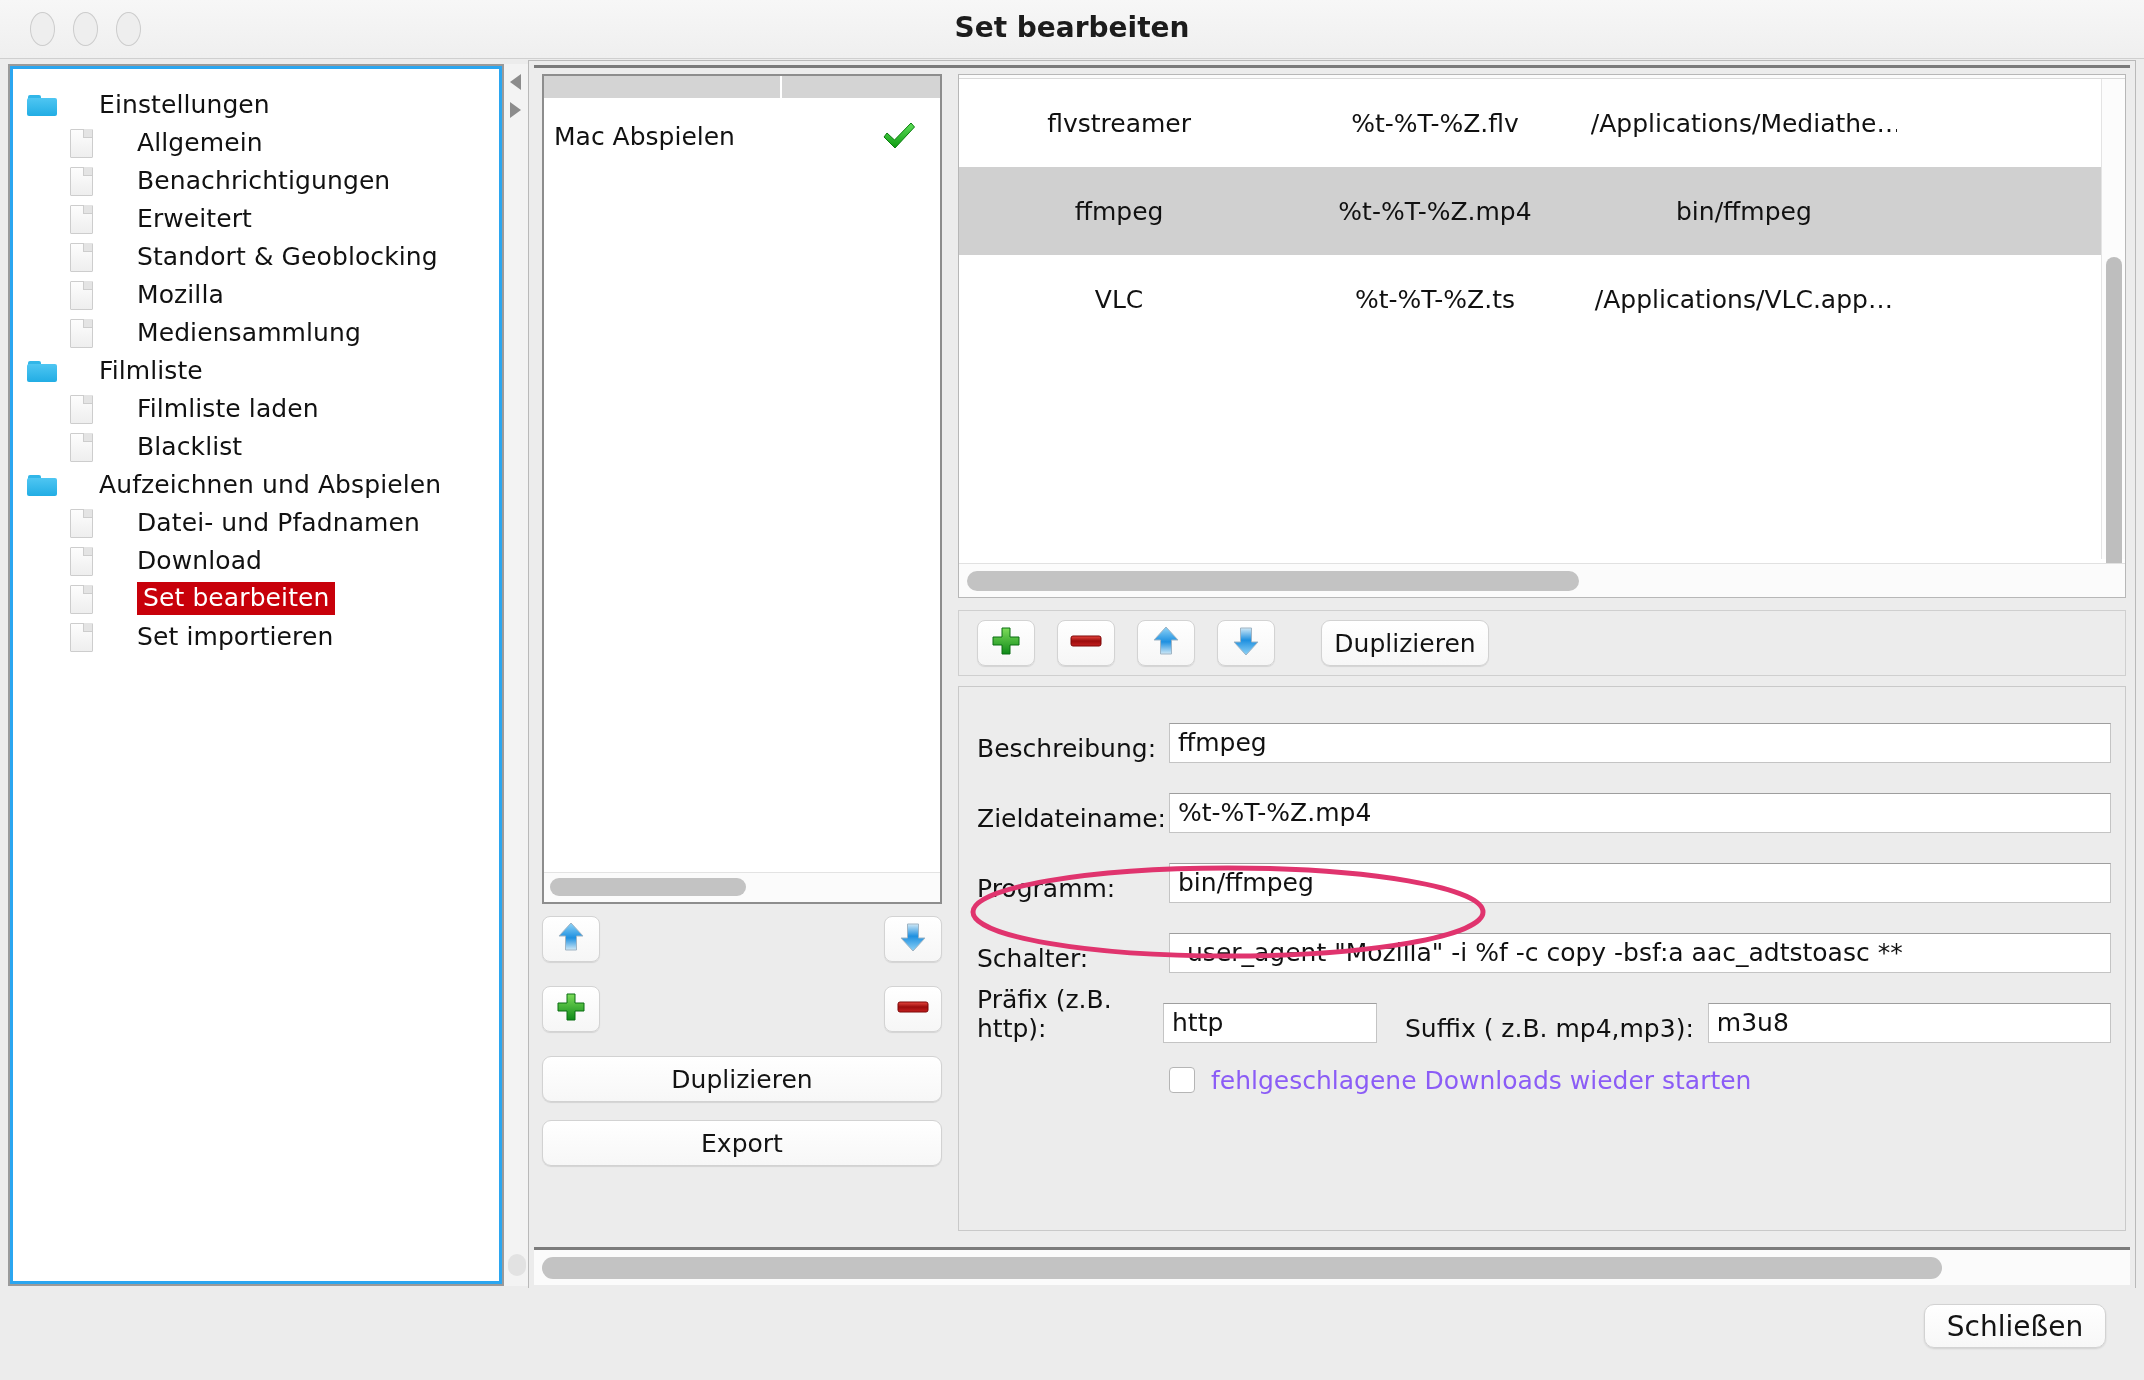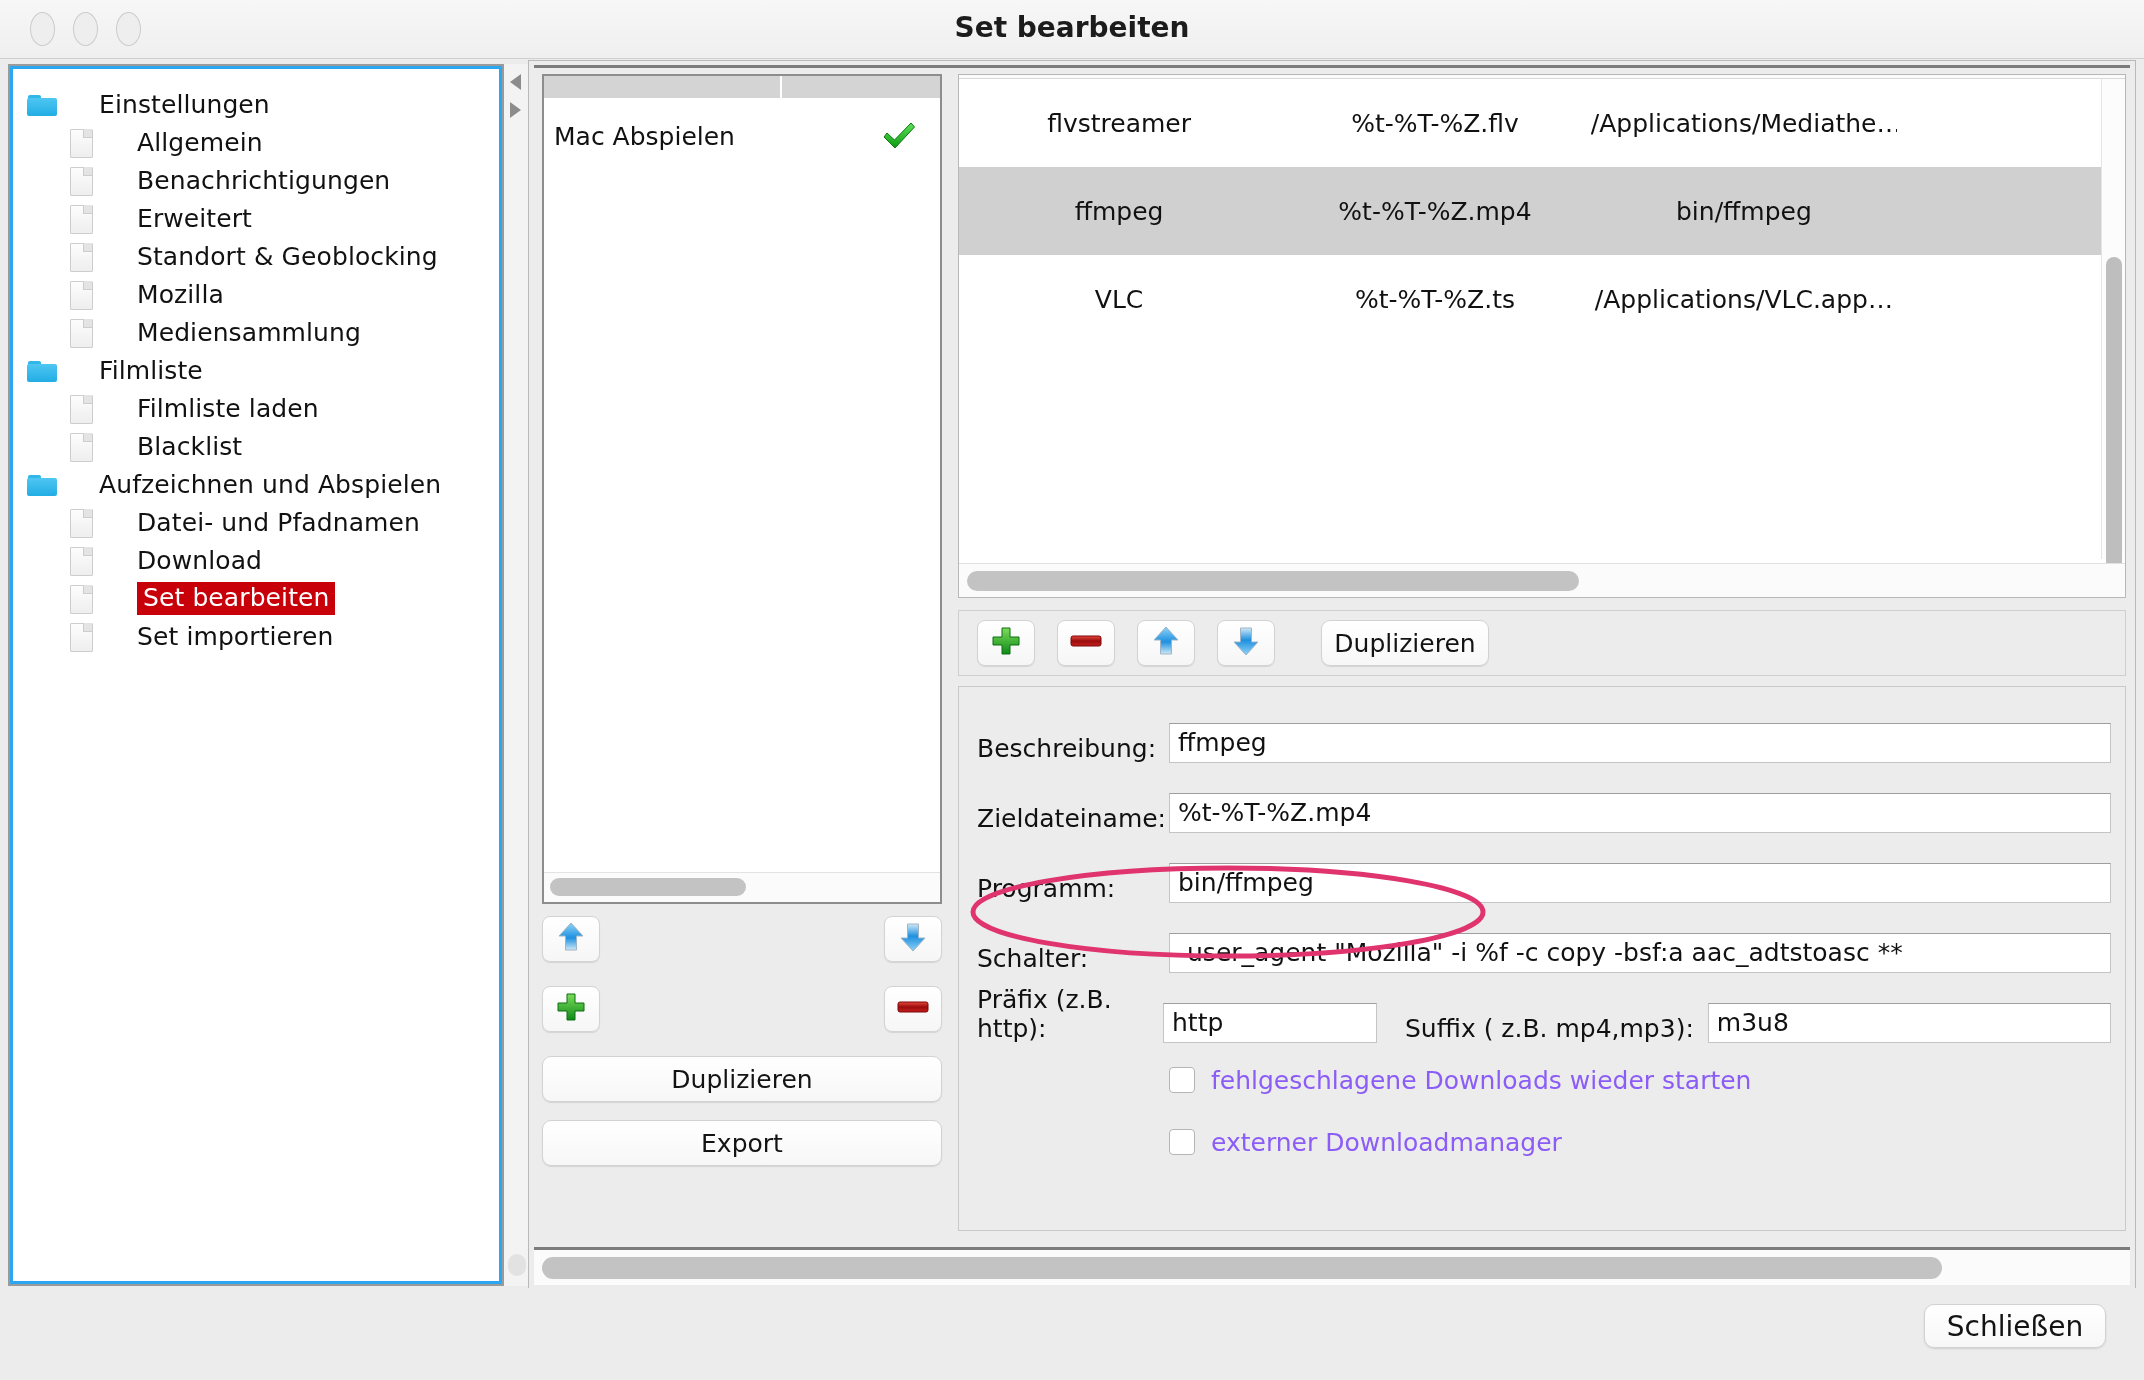--- a/index.html
+++ b/index.html
@@ -515,24 +515,20 @@
           <div class="fld small">http</div>
           <div class="mid-lbl">Suffix ( z.B. mp4,mp3):</div>
           <div class="fld suffix">m3u8</div>
         </div>
         <div class="spacer12"></div>
         <div class="crow">
           <div class="cbox"></div>
           <div class="ctext">fehlgeschlagene Downloads wieder starten</div>
         </div>
         <div class="spacer12"></div>
-        <div class="crow">
-          <div class="cbox"></div>
-          <div class="ctext">externer Downloadmanager</div>
-        </div>
       </div>
 
     </div>
 
     <div class="pane-hscroll">
       <div class="thumb"></div>
     </div>
   </div>
 
   <svg class="annot" viewBox="0 0 520 96">

